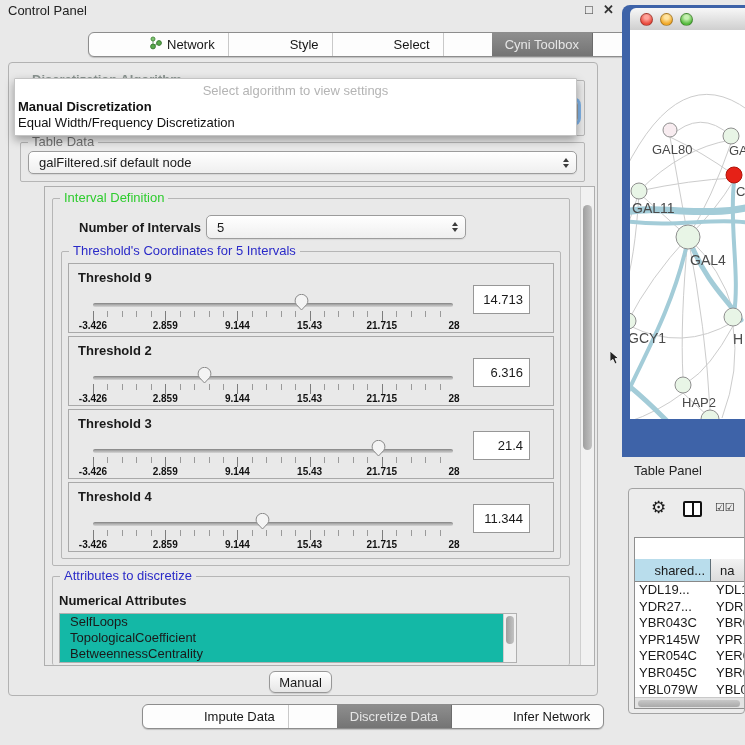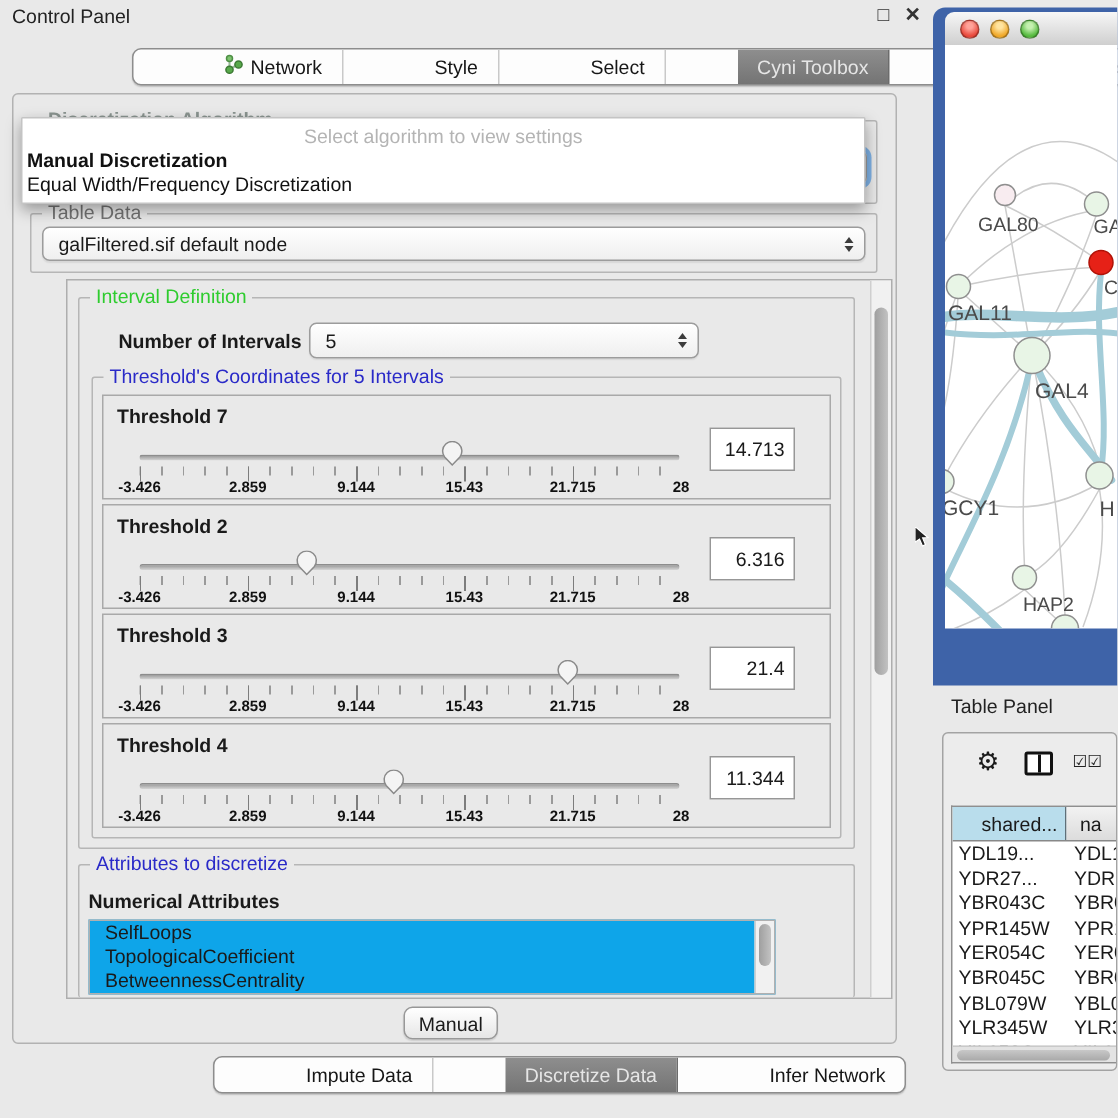--- a/index.html
+++ b/index.html
@@ -66,21 +66,21 @@
   .ticks-major { position:absolute; left:0; top:17px; width:361px; height:10px;
                  background:repeating-linear-gradient(90deg,#7d7d7d 0 1px,transparent 1px 20%); }
   .tick-lbl { position:absolute; top:26px; transform:translateX(-50%); font-size:10px;
               font-weight:bold; color:#111; white-space:nowrap; }
   .thumb { position:absolute; top:0; }
   .valbox { position:absolute; left:404px; top:21px; width:57px; height:29px; background:#fff;
             border:1px solid #979797; font-size:13px; display:flex; align-items:center;
             justify-content:flex-end; padding-right:6px; }
 
   
-  .list { background:#0ea5e9; border:1px solid #b0b0b0; overflow:hidden; }
+  .list { background:#14b8a6; border:1px solid #b0b0b0; overflow:hidden; }
   .list .li { font-size:13px; line-height:16px; padding-left:10px; white-space:nowrap; }
 
   
   .sb-v-track { background:#f1f1f1; border-left:1px solid #cfcfcf; }
   .sb-thumb { background:linear-gradient(90deg,#9f9f9f,#c2c2c2); border-radius:5px; }
   .sb-h-track { background:#e3e3e3; border-top:1px solid #c9c9c9; }
   .sb-h-thumb { background:linear-gradient(#c8c8c8,#a9a9a9); border-radius:5px; }
 
   
   .aqua-btn { display:flex; align-items:center; justify-content:center;
@@ -98,21 +98,21 @@
   .light.yellow { background:radial-gradient(circle at 50% 30%, #ffe4a0 0 20%, #f0a829 70%); }
   .light.green  { background:radial-gradient(circle at 50% 30%, #c5f0b0 0 20%, #55ba3e 70%); }
   .net-canvas { left:630px; top:30px; width:115px; height:389px; background:#ffffff; overflow:hidden; }
 
   
   .tp-title { left:634px; top:463px; font-size:13px; color:#222; }
   .tp-box { left:628px; top:488px; width:117px; height:226px; background:#ececec;
             border:1px solid #a3a3a3; border-radius:4px; overflow:hidden; }
   .tp-table { position:absolute; left:5px; top:48px; width:112px; height:172px;
               background:#fff; border:1px solid #8f8f8f; border-right:none; overflow:hidden; }
-  .tp-hdr { display:flex; height:23px; border-bottom:1px solid #888; font-size:13px; }
+  .tp-hdr { display:flex; height:23px; border-bottom:1px solid #888; font-size:13px;margin-top:21px; }
   .tp-hdr .h1 { width:76px; background:#b9ddec; border-right:1px solid #5f6f78;
                 display:flex; align-items:center; justify-content:flex-end; padding-right:5px; }
   .tp-hdr .h2 { flex:1; background:linear-gradient(#f2f2f2,#dcdcdc); display:flex;
                 align-items:center; padding-left:9px; }
   .tp-row { display:flex; height:16.6px; font-size:13px; }
   .tp-row .c1 { width:76px; padding-left:4px; white-space:nowrap; overflow:hidden; }
   .tp-row .c2 { flex:1; padding-left:5px; white-space:nowrap; overflow:hidden; }
 
   .colsplit-icon { width:19px; height:16px; border:2px solid #111; border-radius:2px; position:relative; background:#fff; }
   .colsplit-icon::after { content:""; position:absolute; left:6.5px; top:0; width:2px; height:12px; background:#111; }
@@ -197,21 +197,21 @@
     <div class="stepper">
         <div class="tri-up"></div>
         <div class="tri-down"></div>
       </div>
   </div>
 
   <div class="abs group" style="left:8px; top:52px; width:500px; height:308px;">
     <span class="group-label lbl-blue">Threshold's Coordinates for 5 Intervals</span>
 
     <div class="thr-panel" style="top:11px;">
-      <div class="thr-label">Threshold 7</div>
+      <div class="thr-label">Threshold 9</div>
       <div class="slider">
         <div class="track"></div>
         <div class="ticks-minor"></div>
           <div class="ticks-major"></div>
         <span class="tick-lbl" style="left:0%">-3.426</span>
         <span class="tick-lbl" style="left:20%">2.859</span>
         <span class="tick-lbl" style="left:40%">9.144</span>
         <span class="tick-lbl" style="left:60%">15.43</span>
         <span class="tick-lbl" style="left:80%">21.715</span>
         <span class="tick-lbl" style="left:100%">28</span>

